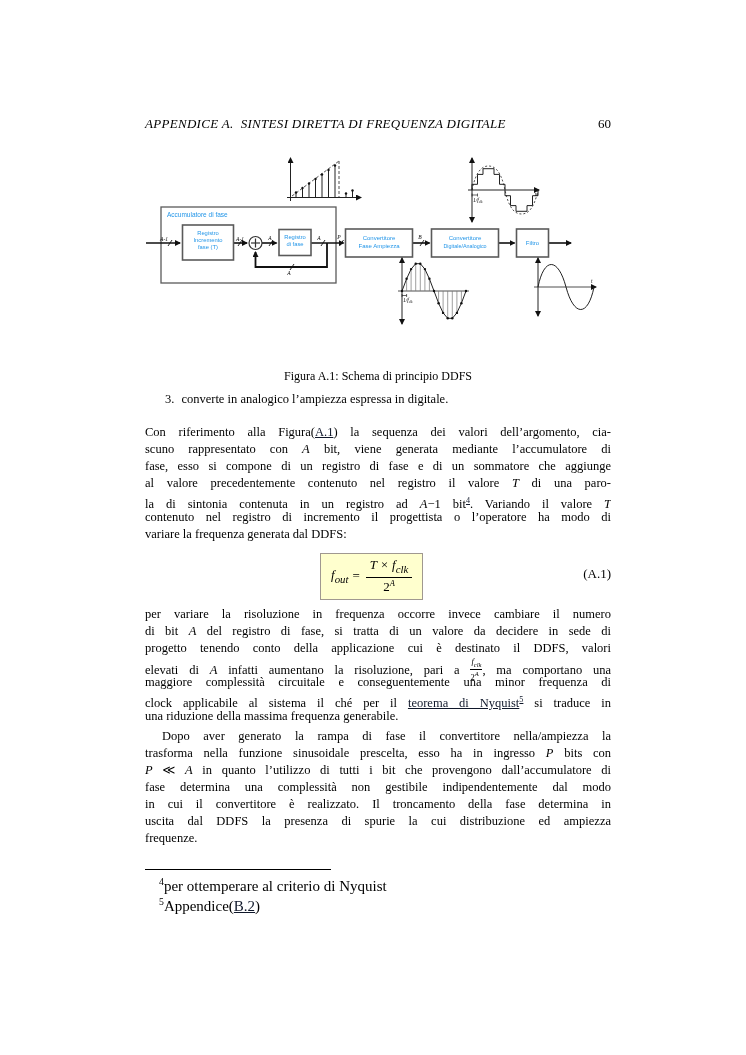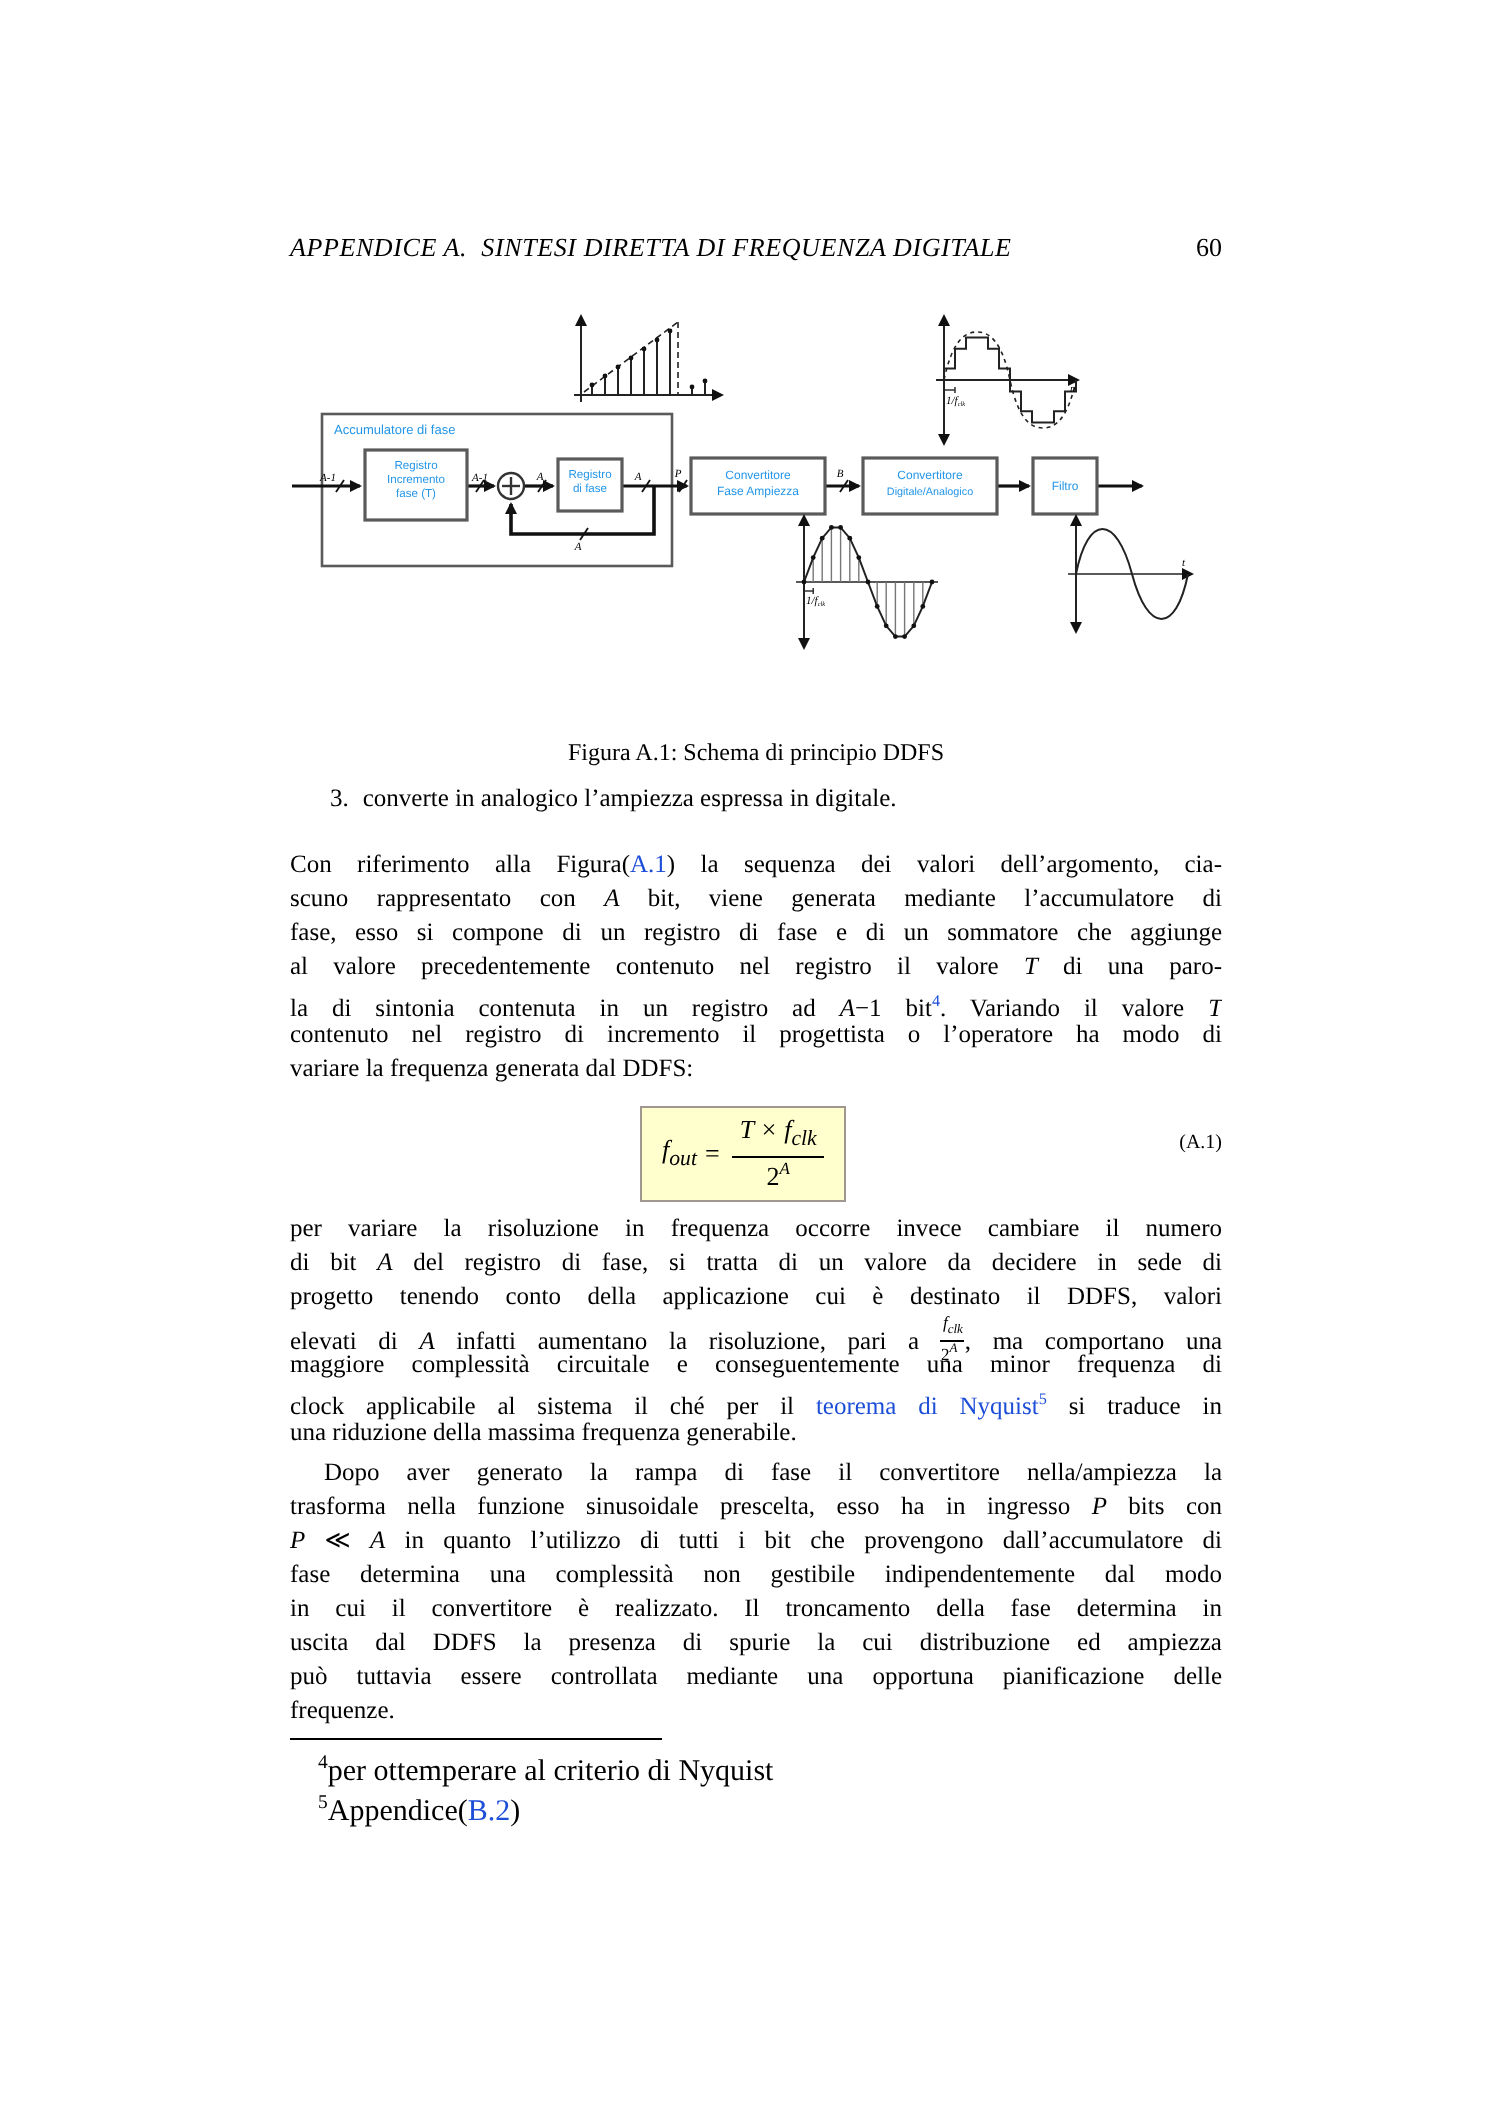--- a/index.html
+++ b/index.html
@@ -17,40 +17,40 @@
   .sig{font-family:"Liberation Serif",serif;font-style:italic;font-size:5.5px;fill:#000;}
   .caption{position:absolute;left:145px;top:369px;width:466px;text-align:center;font-size:12px;}
 
   
   .list-item{position:absolute;left:145px;top:392px;width:466px;font-size:12.5px;padding-left:20px;}
   .list-num{margin-right:7px;}
   .para{position:absolute;left:145px;width:466px;font-size:12.5px;overflow:hidden;}
   .jline{height:17px;line-height:17px;white-space:nowrap;text-align:justify;text-align-last:justify;}
   .jline.last{text-align-last:left;}
   .para.indent .jline:first-child{text-indent:17px;}
-  .link{color:#1d4ed8;}
+  .link{color:#0f172a;text-decoration:underline;}
   .mi{font-style:italic;}
   sup{font-size:0.65em;}
 
   
   .ifrac{display:inline-block;text-align:center;vertical-align:-5px;font-size:8.5px;line-height:1.05;}
   .ifrac .inum{display:block;border-bottom:0.8px solid #000;padding:0 1px 0.5px;}
   .ifrac .iden{display:block;padding-top:0.5px;}
   .ifrac sub,.ifrac sup{font-size:6.5px;}
 
   
   .equation-row{position:absolute;left:145px;top:553px;width:466px;height:48px;}
   .eq-box{position:absolute;left:175px;top:0;background:#ffffce;border:1px solid #a09890;
           padding:4px 10px 5px;font-size:13px;display:flex;align-items:center;}
   .eq-lhs{margin-right:4px;}
   .eq-sign{margin-right:6px;}
   .frac{display:inline-block;text-align:center;line-height:1.1;}
   .frac .num{display:block;border-bottom:1px solid #000;padding:0 4px 1px;}
   .frac .den{display:block;padding-top:1px;}
-  .eq-number{position:absolute;right:0;top:13px;font-size:10px;}
+  .eq-number{position:absolute;right:0;top:13px;font-size:13px;}
 
   
   .footnote-rule{position:absolute;left:145px;top:869px;width:186px;border-top:1px solid #000;}
   .footnotes{position:absolute;left:145px;top:874px;width:466px;font-size:15px;}
   .footnote{padding-left:14px;line-height:16px;}
 </style>
 </head>
 <body>
 
 <div class="page">
@@ -253,21 +253,20 @@
       <div class="jline"><span>clock applicabile al sistema il ché per il </span><span class="link">teorema di Nyquist</span><sup class="link">5</sup><span> si traduce in</span></div>
       <div class="jline last"><span>una riduzione della massima frequenza generabile.</span></div>
     </div>
   <div class="para indent" style="top:728px">
       <div class="jline"><span>Dopo aver generato la rampa di fase il convertitore nella/ampiezza la</span></div>
       <div class="jline"><span>trasforma nella funzione sinusoidale prescelta, esso ha in ingresso </span><span class="mi">P</span><span> bits con</span></div>
       <div class="jline"><span class="mi">P</span><span> ≪ </span><span class="mi">A</span><span> in quanto l’utilizzo di tutti i bit che provengono dall’accumulatore di</span></div>
       <div class="jline"><span>fase determina una complessità non gestibile indipendentemente dal modo</span></div>
       <div class="jline"><span>in cui il convertitore è realizzato. Il troncamento della fase determina in</span></div>
       <div class="jline"><span>uscita dal DDFS la presenza di spurie la cui distribuzione ed ampiezza</span></div>
-      <div class="jline"><span>può tuttavia essere controllata mediante una opportuna pianificazione delle</span></div>
       <div class="jline last"><span>frequenze.</span></div>
     </div>
 
   <div class="footnote-rule"></div>
   <div class="footnotes">
     <div class="footnote"><sup>4</sup><span>per ottemperare al criterio di Nyquist</span></div>
     <div class="footnote"><sup>5</sup><span>Appendice(</span><span class="link">B.2</span><span>)</span></div>
   </div>
 
 </div>

